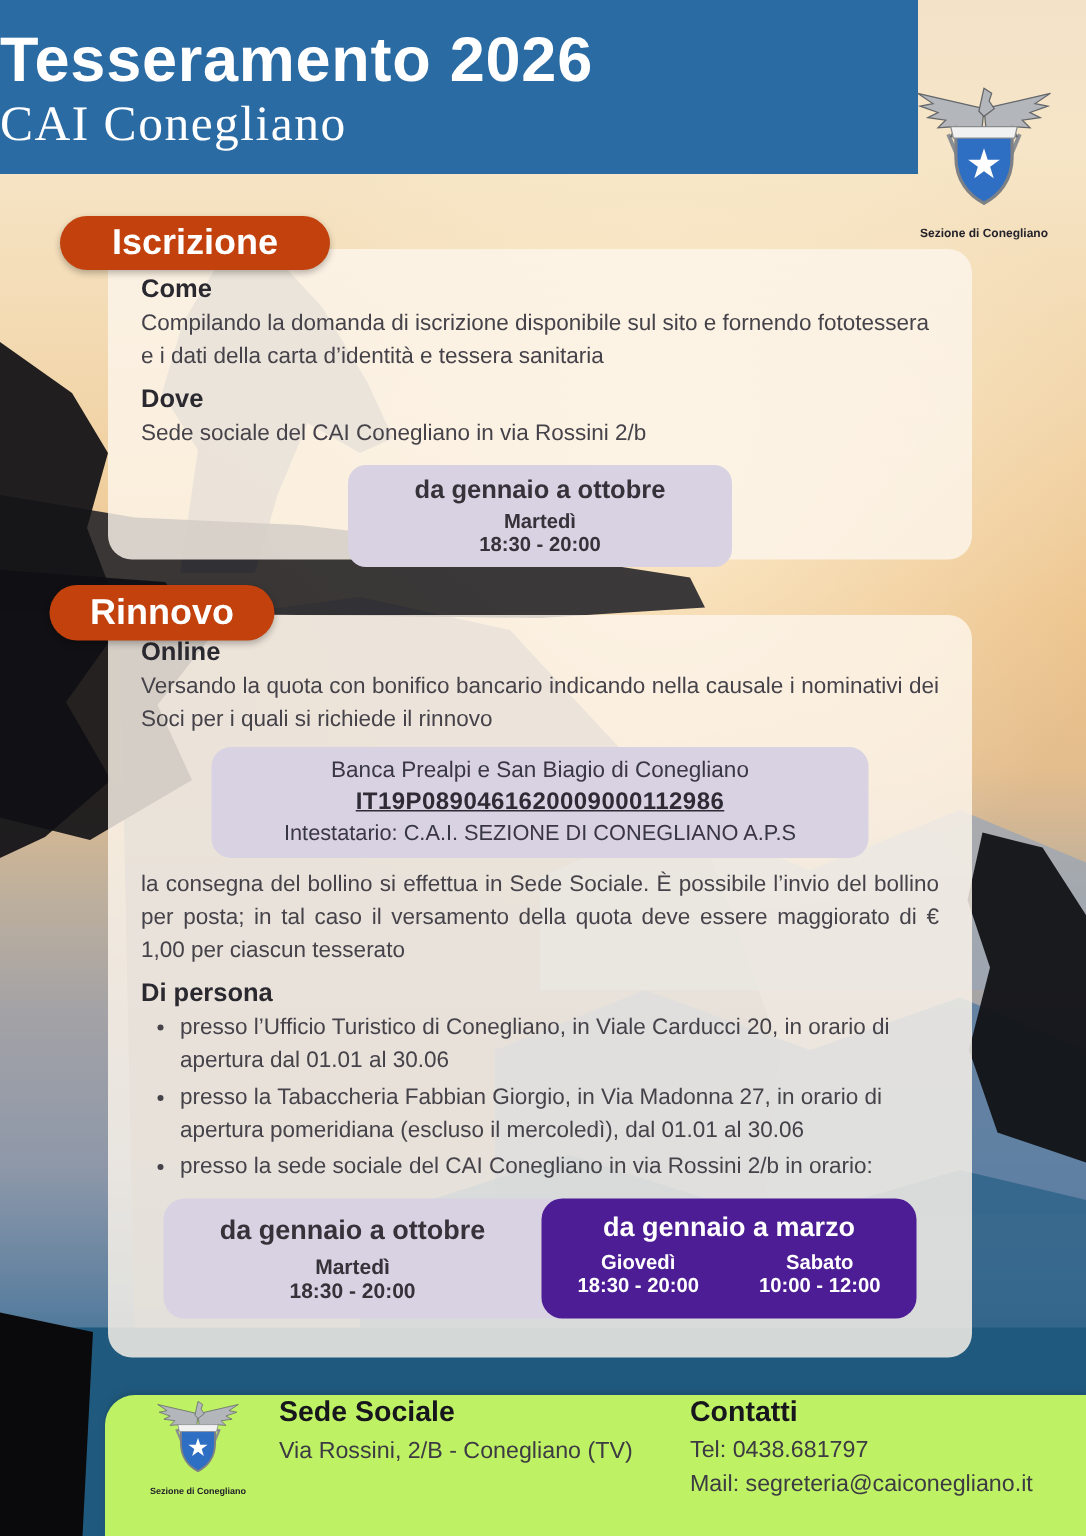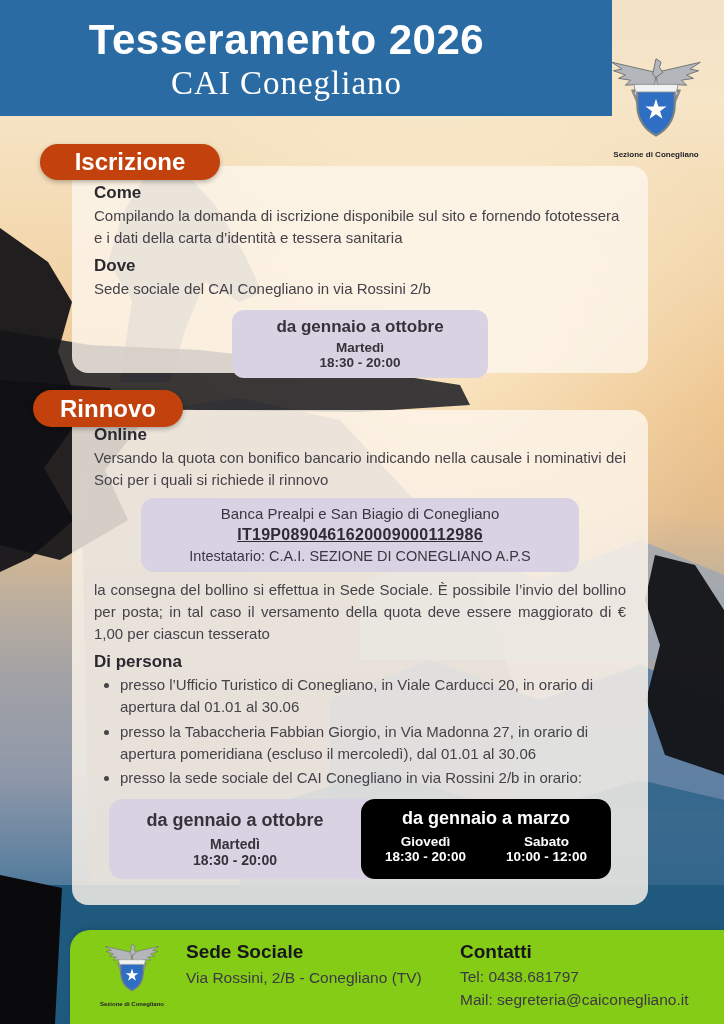--- a/index.html
+++ b/index.html
@@ -15,21 +15,21 @@
       radial-gradient(circle at 440px 340px, rgba(255,242,214,0.75) 0%, rgba(255,242,214,0) 38%),
       linear-gradient(180deg,
         #f3e2c8 0%, #f6e5c6 10%, #f2d6ab 26%, #edc48d 40%,
         #e4bd8d 50%, #bfb09c 58%, #a3a2a6 66%, #8e98a9 76%,
         #5b7f9f 85%, #2a6386 92%, #1f5a7e 100%);
   }
   .bg svg { position:absolute; inset:0; }
 
   
   .header-band { position:absolute; left:0; top:0; width:612px; height:116px; background:#2b6ba4; }
-  .header-text { position:absolute; left:0; top:0; width:573px; text-align:center; color:#ffffff; z-index:3; }
+  .header-text { position:absolute; left:0; top:0; width:573px; color:#ffffff; z-index:3; }
   .title { font-size:42px; font-weight:bold; letter-spacing:0.5px; margin-top:17px; line-height:1.1; }
   .subtitle { font-family:"Liberation Serif","DejaVu Serif",serif; font-size:33px; line-height:1.1; margin-top:2px; letter-spacing:1px; }
 
   .logo { text-align:center; z-index:4; }
   .logo-top { position:absolute; left:600px; top:52px; width:112px; }
   .logo-caption { font-size:8px; font-weight:bold; color:#24222a; margin-top:2px; white-space:nowrap; }
 
   
   .pill {
     position:absolute; background:#c2410c; color:#fff; font-weight:bold;
@@ -75,34 +75,34 @@
   
   .sched-row {
     width:502px; margin:10px auto 0; background:#d8d2e3; border-radius:14px;
     display:flex; min-height:74px; box-sizing:border-box;
   }
   .sched-left { flex:1; text-align:center; padding:11px 4px; color:#353239; }
   .sched-left .p1 { font-size:18px; font-weight:bold; }
   .sched-left .p2 { font-size:14px; font-weight:bold; margin-top:5px; }
   .sched-left .p3 { font-size:14px; font-weight:bold; }
   .sched-right {
-    width:250px; background:#000000; border-radius:14px; color:#ffffff;
+    width:250px; background:#4c1d95; border-radius:14px; color:#ffffff;
     text-align:center; padding:9px 4px; box-sizing:border-box;
   }
   .sched-right .p1 { font-size:18px; font-weight:bold; }
   .cols { display:flex; margin-top:5px; }
   .col  { flex:1; }
   .col .day   { font-size:13.5px; font-weight:bold; }
   .col .hours { font-size:13.5px; font-weight:bold; }
 
   
   .footer {
     position:absolute; left:70px; top:930px; width:654px; height:94px;
-    background:#84cc16; border-top-left-radius:20px; z-index:7;
-    display:flex; padding:10px 0 0 16px; box-sizing:border-box;
+    background:#bef264; border-top-left-radius:20px; z-index:7;
+    display:flex; padding:0 0 0 16px; box-sizing:border-box;
     box-shadow:0 -2px 6px rgba(0,0,0,0.12);
   }
   .f-logo { width:92px; text-align:center; }
   .f-logo .logo-caption { font-size:6px; margin-top:1px; }
   .f-sede { margin-left:8px; width:258px; }
   .f-head { font-size:19px; font-weight:bold; color:#17161c; line-height:1.25; }
   .f-line { font-size:15.5px; color:#3c3a42; line-height:1.4; margin-top:3px; }
   .f-contatti { margin-left:16px; }
   .f-contatti .f-line { margin-top:2px; }
 </style>

